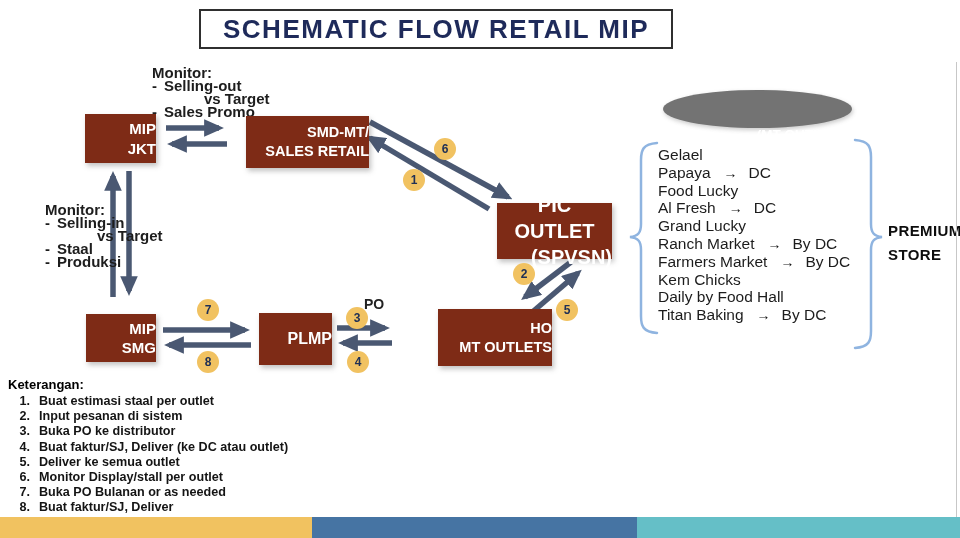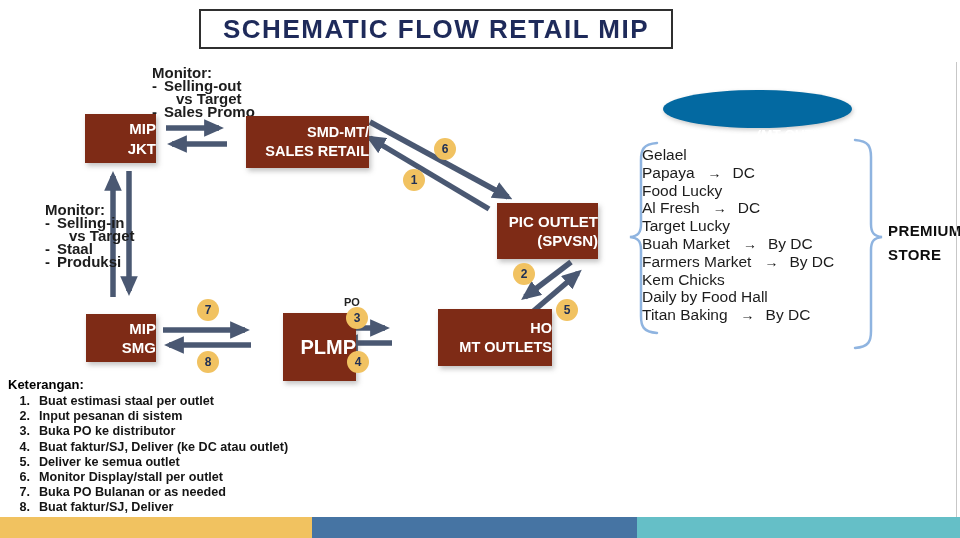--- a/index.html
+++ b/index.html
@@ -13,57 +13,57 @@
                align-items:center; justify-content:center; }
   .title-text { font-size:26px; font-weight:bold; letter-spacing:1.5px; color:#1E2A5A; }
 
   
   .box { position:absolute; background:#7E2B16; color:#fff; font-weight:bold;
          display:flex; flex-direction:column; align-items:flex-end; justify-content:center;
          text-align:center; line-height:1.3; box-shadow:2px 3px 5px rgba(80,80,80,.35); }
   #box-mip-jkt { left:85px;  top:114px; width:71px;  height:49px; font-size:15px; }
   #box-smd     { left:233px; top:116px; width:123px; height:52px; font-size:14.5px;margin-left:13px; }
   #box-mip-smg { left:86px;  top:314px; width:70px;  height:48px; font-size:15px; }
-  #box-plmp    { left:259px; top:313px; width:73px;  height:68px; font-size:20px;margin-left:24px; }
+  #box-plmp    { left:259px; top:313px; width:73px;  height:52px; font-size:16px; }
   #box-ho      { left:398px; top:309px; width:114px; height:57px; font-size:14.5px;margin-left:40px; }
-  #box-pic     { left:497px; top:203px; width:101px; height:56px; font-size:15px; }
+  #box-pic     { left:497px; top:203px; width:115px; height:56px; font-size:20px; }
 
   
   .ellipse { position:absolute; left:663px; top:90px; width:189px; height:38px;
-             background:#0369a1; border-radius:50%; color:#fff; font-weight:bold;
+             background:#737373; border-radius:50%; color:#fff; font-weight:bold;
              font-size:13.5px; line-height:1.3; display:flex; flex-direction:column;
              align-items:flex-end; justify-content:center; text-align:center;
              box-shadow:1px 2px 4px rgba(80,80,80,.3);gap:34px; }
 
   
   .note { position:absolute; font-size:15px; line-height:13px; font-weight:600; color:#1d1d1d; }
   #note-top  { left:152px; top:66px; }
   #note-left { left:45px;  top:203px; }
   .n-row { display:flex; }
   .n-b { width:12px; }
-  .n-cont { padding-left:12px; }
+  .n-cont { padding-left:12px;gap:28px; }
 
   
   .badge { position:absolute; width:22px; height:22px; border-radius:50%;
            background:#F1C261; color:#203055; font-size:12px; font-weight:bold;
            display:flex; align-items:center; justify-content:center; }
   #badge-1 { left:403px; top:169px; }
   #badge-2 { left:513px; top:263px; }
   #badge-3 { left:346px; top:307px; }
   #badge-4 { left:347px; top:351px; }
   #badge-5 { left:556px; top:299px; }
   #badge-6 { left:434px; top:138px; }
   #badge-7 { left:197px; top:299px; }
   #badge-8 { left:197px; top:351px; }
 
-  .po-label { position:absolute; left:344px; top:296px; font-size:11px;
+  .po-label { position:absolute; left:364px; top:296px; font-size:14px;
               font-weight:bold; color:#222; }
 
   
-  .stores { position:absolute; left:642px; top:146px; }
+  .stores { position:absolute; left:658px; top:146px; }
   .store-row { display:flex; align-items:baseline; height:17.8px;
                font-size:15.5px; font-weight:500; color:#1c1c1c; }
   .s-arrow { margin:0 11px 0 13px; font-weight:bold; font-size:14px; color:#111; }
 
   
   .premium { position:absolute; left:888px; top:219px; width:72px; overflow:hidden;
              font-size:15px; font-weight:bold; line-height:24px; color:#0d0d0d;
              letter-spacing:.4px; white-space:nowrap; }
 
   
@@ -210,26 +210,26 @@
       <span>Food Lucky</span>
       <span class="s-arrow"></span>
       <span></span>
     </div>
     <div class="store-row">
       <span>Al Fresh</span>
       <span class="s-arrow">→</span>
       <span>DC</span>
     </div>
     <div class="store-row">
-      <span>Target Lucky</span>
-      <span class="s-arrow"></span>
-      <span></span>
-    </div>
-    <div class="store-row">
-      <span>Buah Market</span>
+      <span>Grand Lucky</span>
+      <span class="s-arrow"></span>
+      <span></span>
+    </div>
+    <div class="store-row">
+      <span>Ranch Market</span>
       <span class="s-arrow">→</span>
       <span>By DC</span>
     </div>
     <div class="store-row">
       <span>Farmers Market</span>
       <span class="s-arrow">→</span>
       <span>By DC</span>
     </div>
     <div class="store-row">
       <span>Kem Chicks</span>

